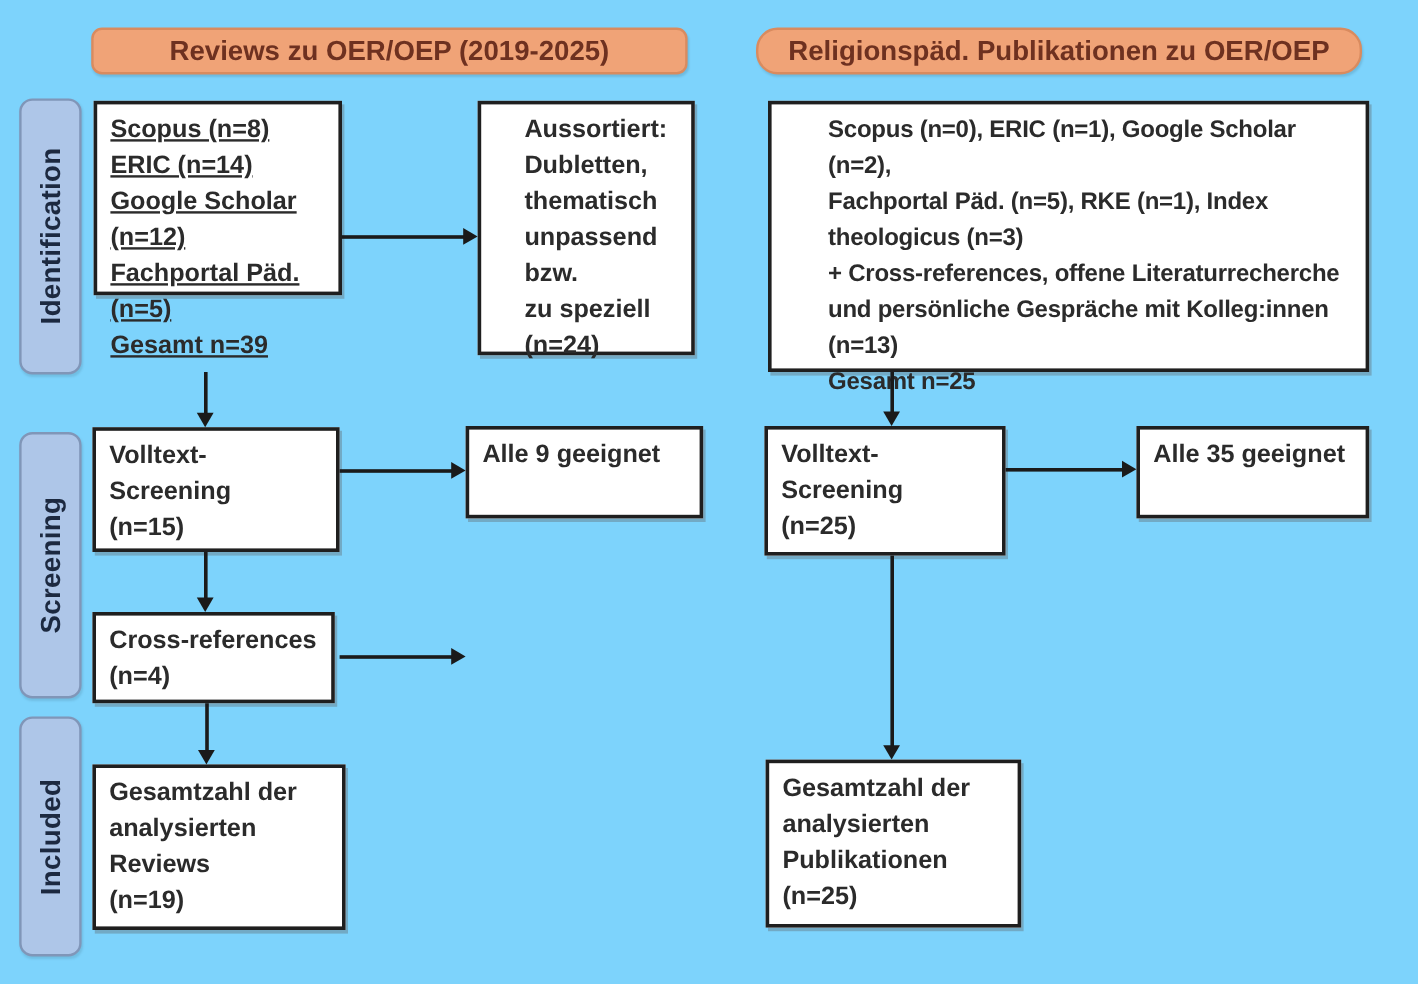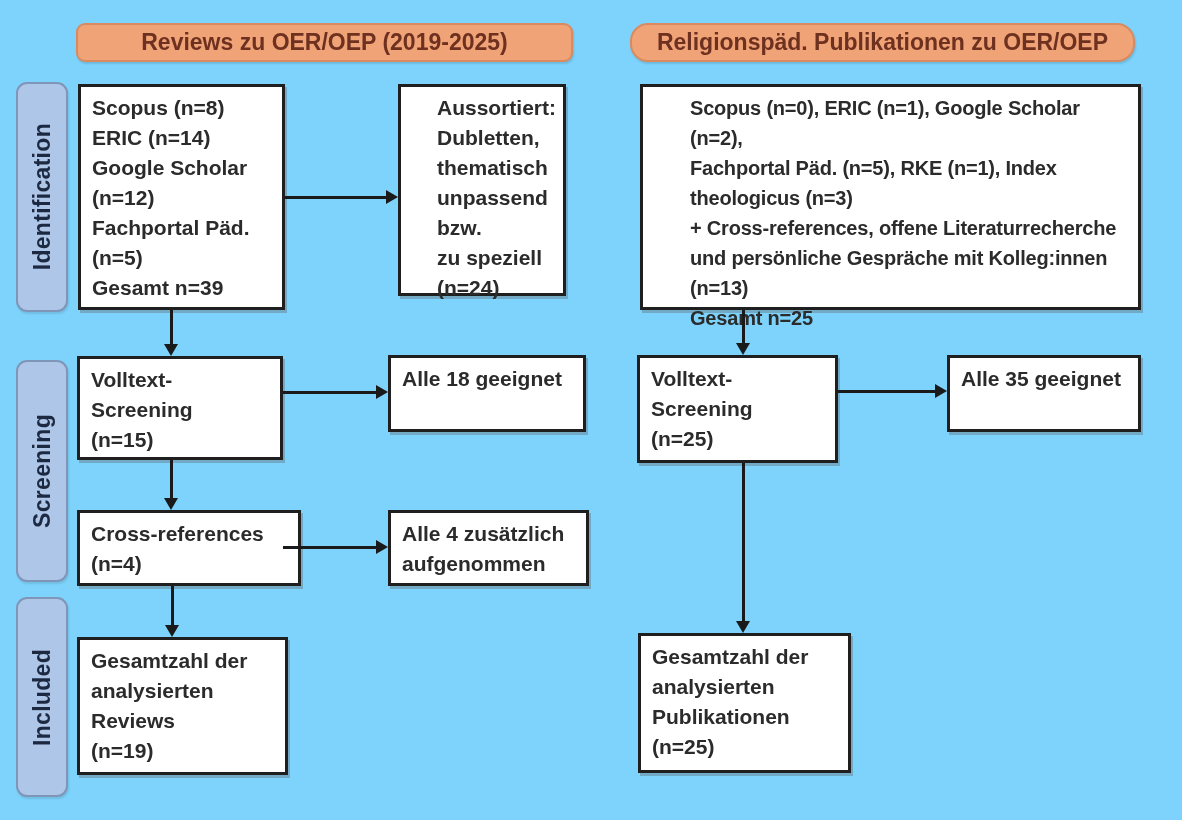--- a/index.html
+++ b/index.html
@@ -42,25 +42,25 @@
 
   
   .fbox {
     position:absolute; box-sizing:border-box; background:#fff;
     border:3px solid var(--box-border,#1F1F1F);
     box-shadow:2px 3px 0 rgba(95,95,95,0.35);
     color:var(--box-text,#2B2B2B);
     font-size:21px; font-weight:600; line-height:30px;
     padding:6px 11px; white-space:pre-line; text-align:left;
   }
-  .bx-id-left      { left:78px;  top:84px;  width:207px; height:226px; }
-  .bx-excluded     { left:398px; top:84px;  width:168px; height:212px;padding-left:36px; }
+  .bx-id-left      { left:78px;  top:84px;  width:207px; height:162px;text-decoration:underline; }
+  .bx-excluded     { left:398px; top:84px;  width:181px; height:212px;padding-left:36px; }
   .bx-screen-left  { left:77px;  top:356px; width:206px; height:104px; }
   .bx-suit-left    { left:388px; top:355px; width:198px; height:77px;  }
-  .bx-crossref     { left:77px;  top:510px; width:224px; height:76px;  }
+  .bx-crossref     { left:77px;  top:510px; width:202px; height:76px;  }
   .bx-addincl      { left:388px; top:510px; width:201px; height:76px;  }
   .bx-total-left   { left:77px;  top:637px; width:211px; height:138px; }
   .bx-id-right     { left:640px; top:84px;  width:501px; height:226px;
                      font-size:20px; letter-spacing:-0.2px;padding-left:47px; }
   .bx-screen-right { left:637px; top:355px; width:201px; height:108px; }
   .bx-suit-right   { left:947px; top:355px; width:194px; height:77px;  }
   .bx-total-right  { left:638px; top:633px; width:213px; height:140px; }
 
   
   .arrow-h, .arrow-v { position:absolute; }
@@ -114,25 +114,23 @@
 Gesamt n=39</div>
   <div class="fbox bx-excluded">Aussortiert:
 Dubletten,
 thematisch
 unpassend bzw.
 zu speziell
 (n=24)</div>
   <div class="fbox bx-screen-left">Volltext-
 Screening
 (n=15)</div>
-  <div class="fbox bx-suit-left">Alle 18 geeignet</div>
+  <div class="fbox bx-suit-left">Alle 9 geeignet</div>
   <div class="fbox bx-crossref">Cross-references
 (n=4)</div>
-  <div class="fbox bx-addincl">Alle 4 zusätzlich
-aufgenommen</div>
   <div class="fbox bx-total-left">Gesamtzahl der
 analysierten
 Reviews
 (n=19)</div>
 
   <div class="fbox bx-id-right">Scopus (n=0), ERIC (n=1), Google Scholar (n=2),
 Fachportal Päd. (n=5), RKE (n=1), Index
 theologicus (n=3)
 + Cross-references, offene Literaturrecherche
 und persönliche Gespräche mit Kolleg:innen

